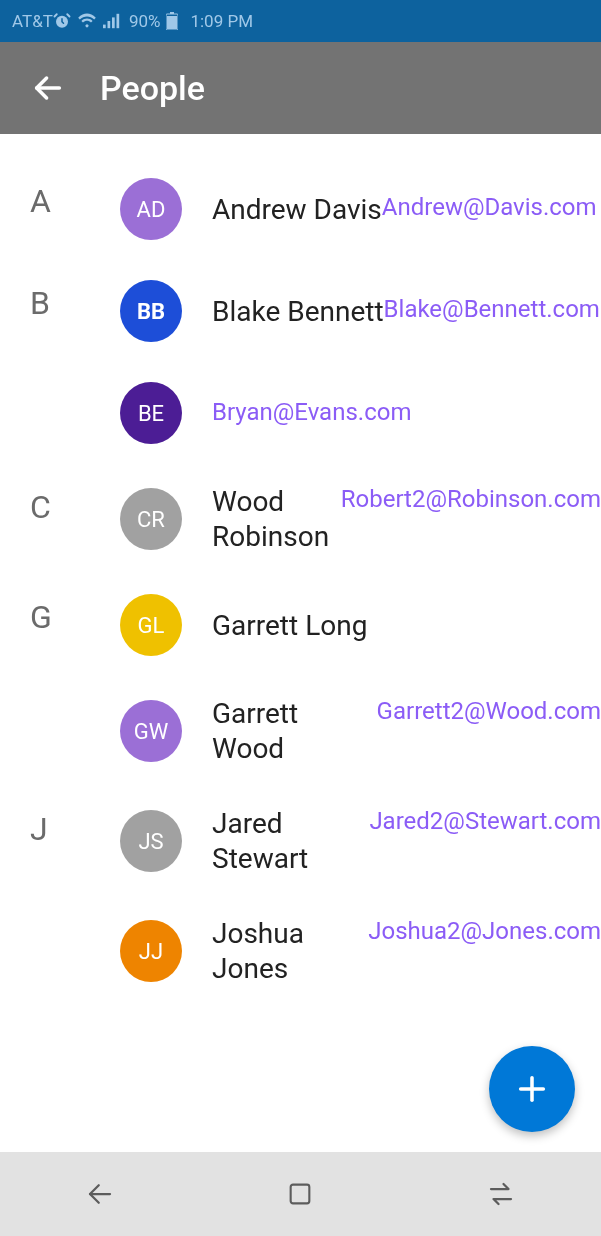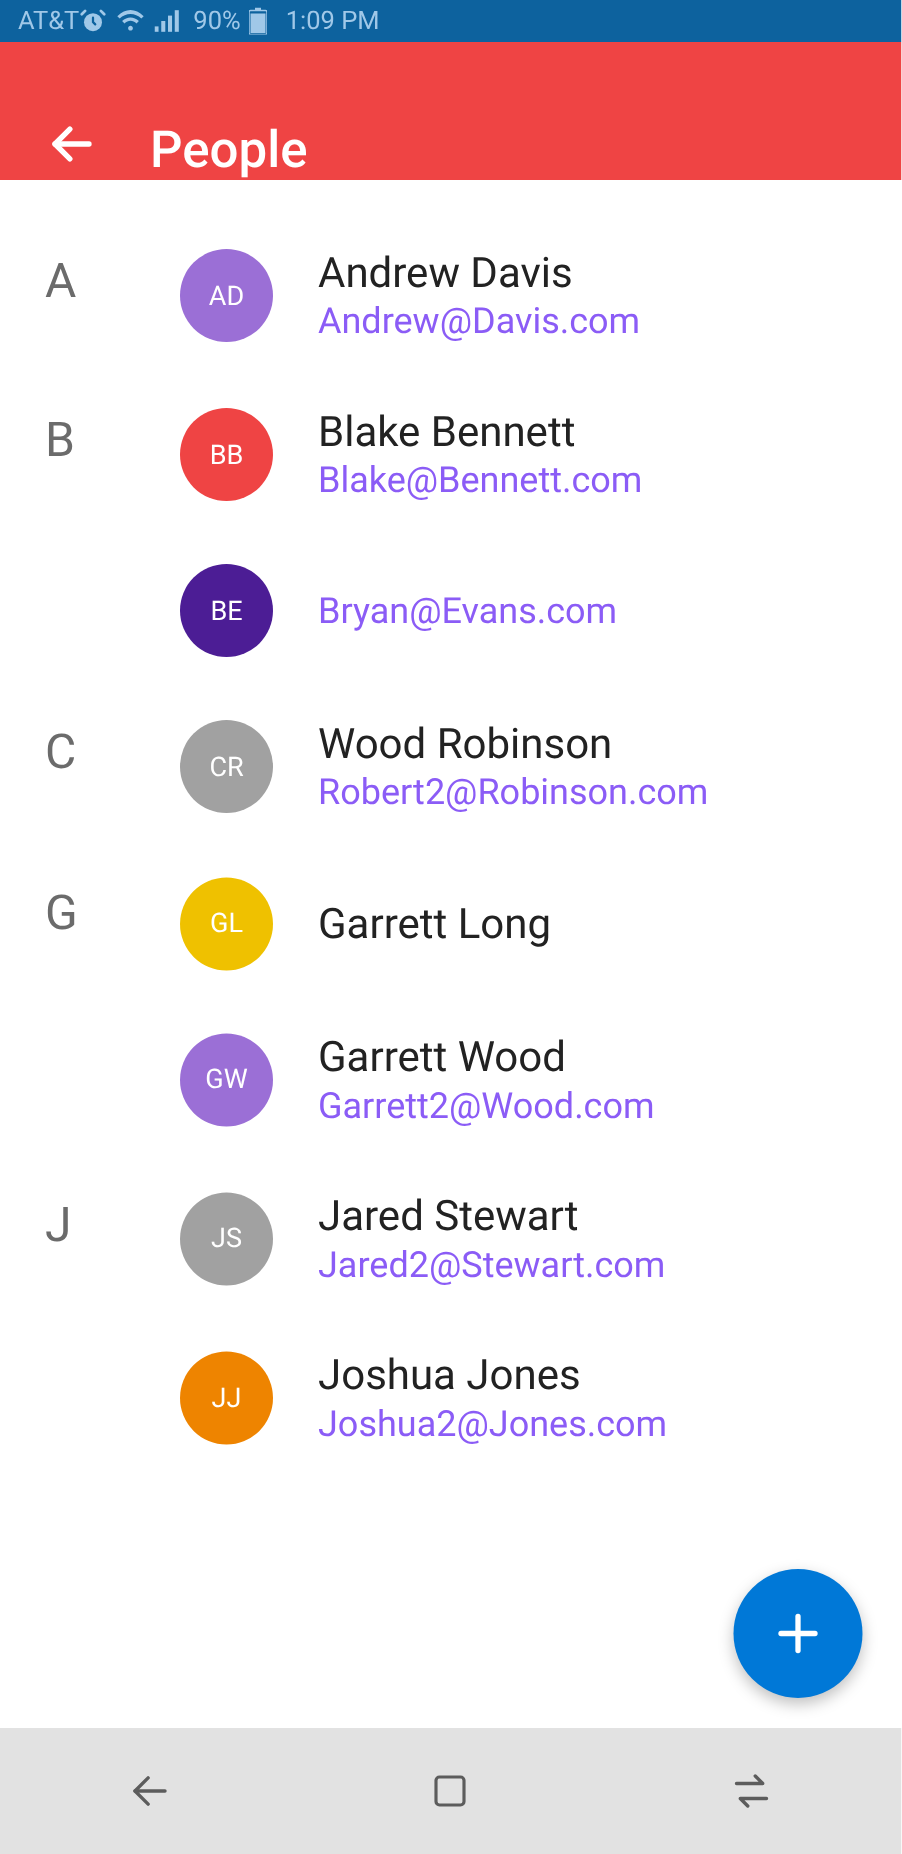--- a/index.html
+++ b/index.html
@@ -1,40 +1,40 @@
 <!DOCTYPE html>
 <html><head>
   <meta charset="utf-8">
   <style>
     * { box-sizing: border-box; margin: 0; padding: 0; }
     html, body { width: 601px; height: 1236px; font-family: -apple-system, BlinkMacSystemFont, 'Segoe UI', Roboto, sans-serif; background: #fff; overflow: hidden; position: relative; }
     
     
-    .status-bar { height: 28px; background: #0D629E; color: #A0C8E8; display: flex; align-items: center; padding: 0 12px; font-size: 17px; }
+    .status-bar { height: 42px; background: #0D629E; color: #A0C8E8; display: flex; align-items: center; padding: 0 12px; font-size: 17px; }
     .status-left { flex: 0 0 auto; }
     .status-right { flex: 1; display: flex; justify-content: flex-start; align-items: center; gap: 6px; }
     .status-right .battery-text { margin-left: 2px; }
     .status-right .time { margin-left: 6px; }
     .status-icon { display: inline-flex; align-items: center; }
 
     
-    .app-bar { height: 92px; background: #ef4444; display: flex; align-items: flex-end; padding: 0 24px; }
+    .app-bar { height: 92px; background: #737373; display: flex; align-items: center; padding: 0 24px; }
     .back-btn { width: 48px; height: 48px; display: flex; align-items: center; justify-content: center; color: #fff; }
     .app-title { color: #fff; font-size: 34px; font-weight: 500; margin-left: 28px; }
 
     
     .list-container { position: relative; background: #fff; height: calc(100% - 40px - 92px - 84px); overflow: hidden; }
     .list-inner { padding-top: 44px; }
     .section-row { display: flex; align-items: flex-start; }
     .section-letter { width: 120px; flex: 0 0 120px; color: #6b6b6b; font-size: 32px; font-weight: 400; padding-left: 30px; padding-top: 4px; }
     .contacts-col { flex: 1; }
     .contact-item { display: flex; align-items: center; padding: 0 0 40px 0; min-height: 100px; }
     .contact-item:last-child { padding-bottom: 40px; }
-    .avatar { width: 62px; height: 62px; border-radius: 50%; display: flex; align-items: center; justify-content: center; color: #fff; font-size: 18px; font-weight: 400; flex: 0 0 62px; margin-right: 30px; }
-    .contact-text { display: flex; flex-direction: column; }
+    .avatar { width: 62px; height: 62px; border-radius: 50%; display: flex; align-items: center; justify-content: center; color: #fff; font-size: 22px; font-weight: 400; flex: 0 0 62px; margin-right: 30px; }
+    .contact-text { display: flex; flex-direction: row; }
     .contact-name { font-size: 28px; color: #222; font-weight: 400; line-height: 1.25; }
     .contact-email { font-size: 24px; color: #8b5cf6; font-weight: 400; line-height: 1.3; }
 
     
     .fab { position: absolute; right: 26px; bottom: 104px; width: 86px; height: 86px; border-radius: 50%; background: #0078D7; display: flex; align-items: center; justify-content: center; color: #fff; box-shadow: 0 4px 10px rgba(0,0,0,0.25); }
 
     
     .nav-bar { position: absolute; bottom: 0; left: 0; right: 0; height: 84px; background: #E2E2E2; display: flex; align-items: center; justify-content: space-around; }
     .nav-btn { width: 80px; height: 60px; display: flex; align-items: center; justify-content: center; color: #5c5c5c; }
   </style>
@@ -97,21 +97,21 @@
               <div class="contact-name">Andrew Davis</div>
               <div class="contact-email">Andrew@Davis.com</div>
             </div>
           </div>
         </div>
       </div>
       <div class="section-row">
         <div class="section-letter">B</div>
         <div class="contacts-col">
           <div class="contact-item">
-            <div class="avatar" style="background: #ef4444;">BB</div>
+            <div class="avatar" style="background: #1d4ed8; font-weight: bold;">BB</div>
             <div class="contact-text">
               <div class="contact-name">Blake Bennett</div>
               <div class="contact-email">Blake@Bennett.com</div>
             </div>
           </div>
           <div class="contact-item">
             <div class="avatar" style="background: #4c1d95;">BE</div>
             <div class="contact-text">
               <div class="contact-email">Bryan@Evans.com</div>
             </div>

